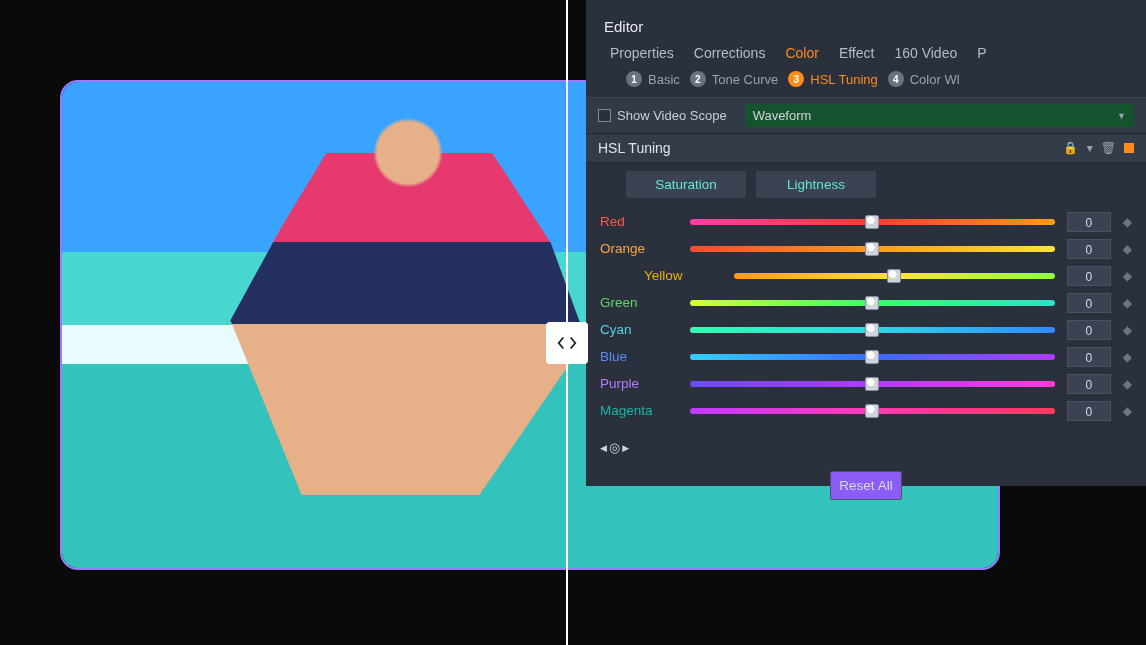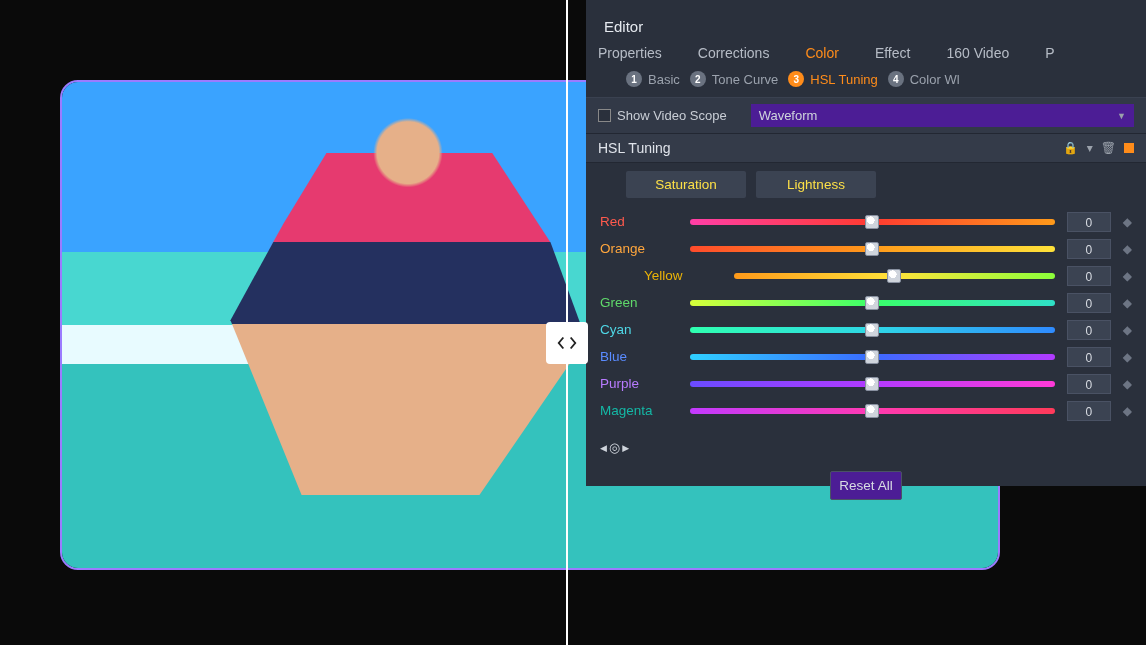--- a/index.html
+++ b/index.html
@@ -81,22 +81,22 @@
     z-index: 4;
     font-size: 13px;
   }
   .ed-title {
     padding: 18px 18px 6px;
     font-size: 15px;
     color: #e5e9ef;
   }
   .tabs-main {
     display: flex;
-    gap: 36px;
-    padding: 4px 12px 8px;
+    gap: 20px;
+    padding: 4px 24px 8px;
     font-size: 14px;
     color: #b6bcc6;
   }
   .tabs-main .tab { cursor: pointer; }
   .tabs-main .active { color: #ff8c1a; }
 
   .subtabs {
     display: flex;
     gap: 10px;
     padding: 2px 18px 10px 40px;
@@ -106,57 +106,56 @@
   .subtab { display: inline-flex; align-items: center; gap: 6px; cursor: pointer; color: #9ba2ad; }
   .subtab.active { color: #ff8c1a; }
   .step-badge {
     display: inline-flex; align-items:center; justify-content:center;
     width: 16px; height: 16px; border-radius: 50%;
     background: #6a7280; color: #fff; font-size: 10px; font-weight: 600;
   }
   .subtab.active .step-badge { background: #ff8c1a; }
 
   .scope-row {
-    display: flex; align-items: center; gap: 8px;
+    display: flex; align-items: center; gap: 18px;
     padding: 6px 12px;
     background: #323947;
     border-top: 1px solid #3a4150;
     border-bottom: 1px solid #222732;
   }
   .scope-row label { display:flex; align-items:center; gap:6px; font-size:13px; }
   .chk { width:13px; height:13px; border:1px solid #888; background:#2a303c; display:inline-block; }
   .scope-select {
     flex: 1;
-    background: #4c1d95;
+    background: #14532d;
     color: #cfd4dc;
     padding: 4px 8px;
     font-size: 13px;
     display: flex; justify-content: space-between; align-items:center;
     cursor: pointer;
-    margin-left: 16px;
   }
   .scope-select .tri { font-size: 9px; color:#9aa1ab; }
 
   .section-header {
     display:flex; justify-content: space-between; align-items:center;
     padding: 6px 12px;
     background: #343b49;
     border-bottom: 1px solid #222732;
   }
   .section-header .lhs { font-size:14px; color:#dfe3ea; }
   .section-header .rhs { display:flex; gap:8px; align-items:center; color:#9aa1ab; font-size:12px; }
   .rhs .sq { width:10px; height:10px; background:#ff8c1a; display:inline-block; }
 
   .hsl-tabs {
     display:flex; gap:10px; padding:8px 16px 4px 40px;
   }
   .hsl-tab {
     flex: 0 0 120px;
     text-align:center; padding:5px 0;
-    font-size:13.5px; cursor:pointer; color:#fde047;
+    font-size:13.5px; cursor:pointer; color:#5eead4;
     border:1px solid transparent; border-radius:2px;
   }
   .hsl-tab.sep { background:#3b4352; }
   .hsl-tab.active { color:#ff8c1a; }
 
   .rows { padding: 6px 14px 8px 14px; }
   .crow {
     display:flex; align-items:center; gap:12px;
     padding: 3.5px 0;
   }
@@ -183,21 +182,21 @@
     display:flex; align-items:center; gap:10px;
     padding: 8px 14px 12px;
     font-size:13px; color:#cfd4dc;
   }
   .hint-ico { display:inline-flex; align-items:center; gap:2px; color:#cfd4dc; }
   .hint-ico .tri-l, .hint-ico .tri-r { font-size:9px; }
 
   .reset-row { text-align:center; padding: 4px 0 14px; }
   .reset-btn {
     display:inline-block; padding:6px 8px;
-    background:#4c1d95; color:#d8dce3; font-size:13.5px;
+    background:#8b5cf6; color:#d8dce3; font-size:13.5px;
     border:1px solid #4a5264; border-radius:2px; cursor:pointer;
   }
 
   
   .c-red{color:#ff5a4d;} .c-orange{color:#ffa63d;} .c-yellow{color:#eab308;margin-left:44px;}
   .c-green{color:#5fd86a;} .c-cyan{color:#4fd7e6;} .c-blue{color:#5a8bff;}
   .c-purple{color:#b87bff;} .c-magenta{color:#14b8a6;}
 </style>
 </head>
 <body>

